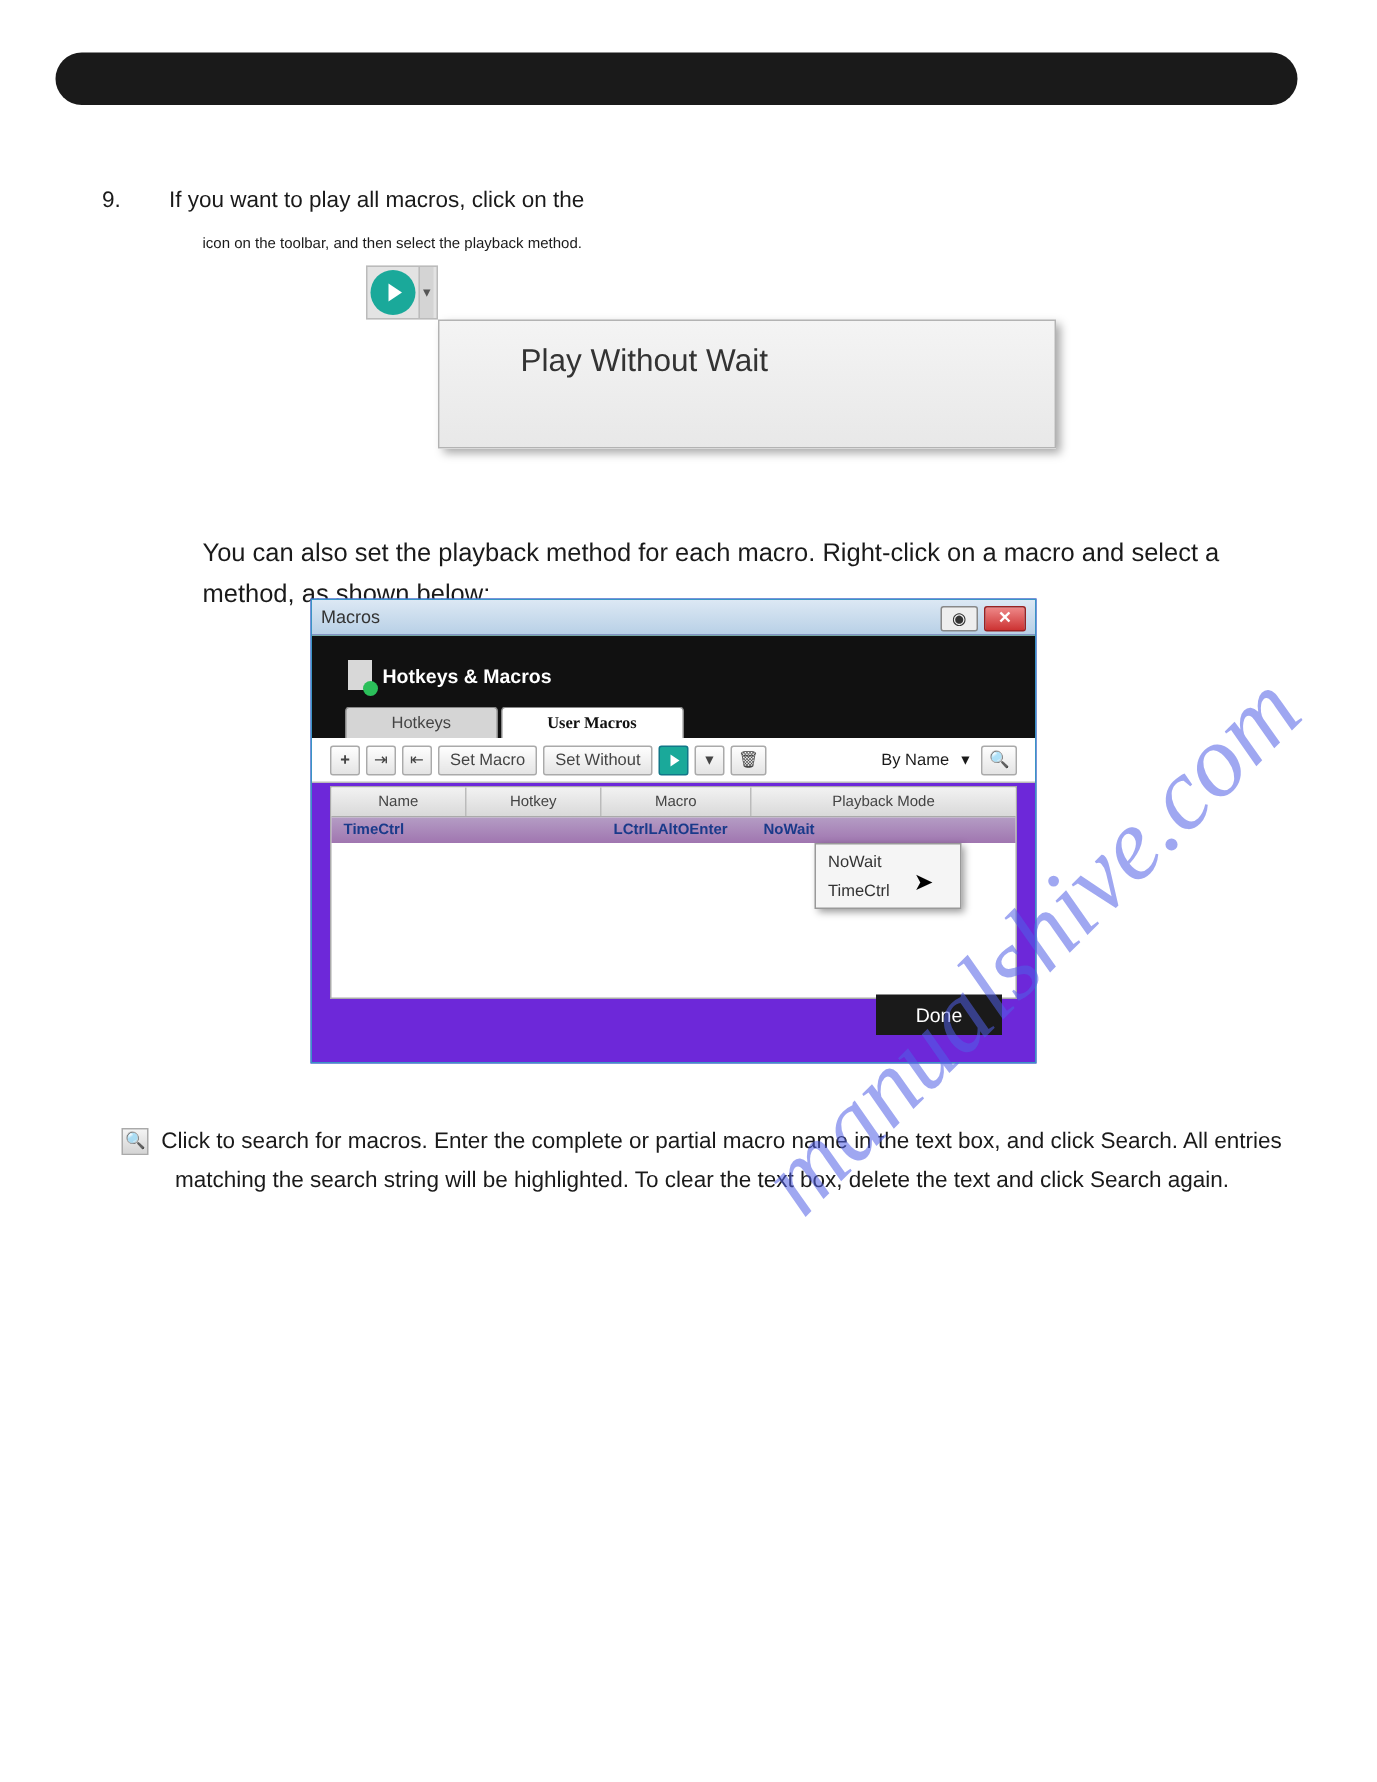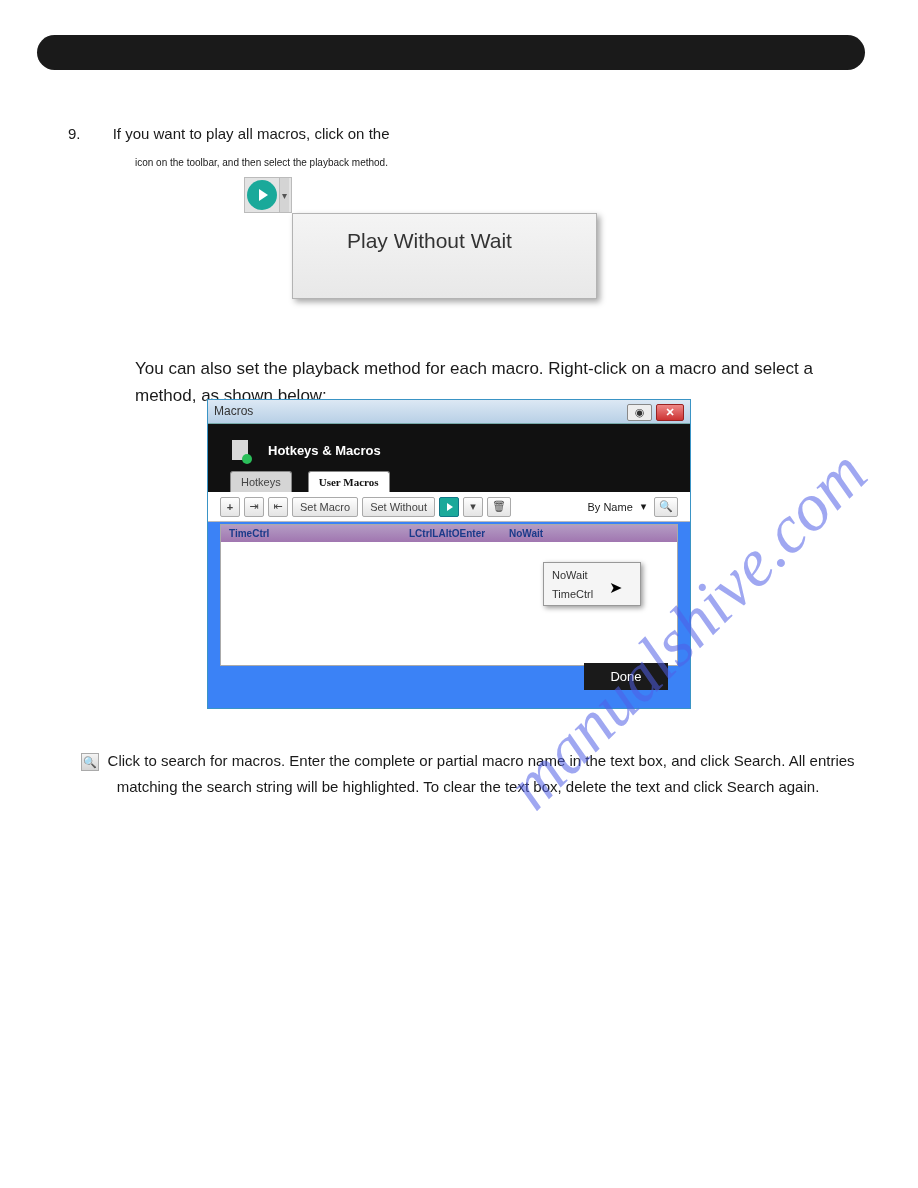--- a/index.html
+++ b/index.html
@@ -65,21 +65,21 @@
   .play-btn .chev {
     width: 10px; height: 34px;
     border-left: 1px solid #bbb;
     background: #d4d4d4;
     display: flex; align-items: center; justify-content: center;
     font-size: 10px; color: #555;
   }
   .play-menu {
     position: absolute;
     left: 48px; top: 36px;
-    width: 305px; height: 86px;
+    width: 412px; height: 86px;
     background: linear-gradient(#f4f4f4,#e8e8e8);
     border: 1px solid #b3b3b3;
     box-shadow: 3px 3px 6px rgba(0,0,0,0.35);
     padding: 9px 0 0 54px;
     font-size: 21px;
     color: #333;
   }
   .play-menu div { line-height: 1.7; }
   .txt3 {
     position: absolute;
@@ -90,21 +90,21 @@
     width: 720px;
   }
   
   .dlg {
     position: absolute;
     left: 207px;
     top: 399px;
     width: 484px;
     height: 310px;
     border: 1px solid #3a94c5;
-    background: #3b82f6;
+    background: #6d28d9;
   }
   .dlg-title {
     height: 24px;
     background: linear-gradient(#dce8f4,#b8d0e6);
     border-bottom: 1px solid #7aa;
     font-size: 12px;
     padding: 4px 6px;
     display: flex;
     justify-content: space-between;
     color: #333;
@@ -122,46 +122,46 @@
     display: flex; align-items: center; justify-content: center; font-size: 11px;
   }
   .dlg-head {
     background: #111;
     height: 68px;
     position: relative;
   }
   .dlg-head .hk {
     position: absolute; left: 24px; top: 16px;
     color: #fff; font-size: 13px; font-weight: bold;
-    display: flex; align-items: center; gap: 20px;
+    display: flex; align-items: center; gap: 7px;
   }
   .dlg-head .hk .doc-icon {
     width: 16px; height: 20px;
     background: #d8d8d8;
     position: relative;
   }
   .dlg-head .hk .doc-icon::after {
     content: "";
     position: absolute; right: -4px; bottom: -4px;
     width: 10px; height: 10px; border-radius: 50%;
     background: #2bbf5a;
   }
   .dlg-tabs {
     position: absolute; left: 22px; bottom: 0;
     display: flex;
   }
   .dlg-tab {
     font-size: 11px;
-    padding: 4px 10px;
+    padding: 4px 30px;
     border: 1px solid #888;
     background: #d5d5d5;
     color: #444;
     border-bottom: none;
     border-top-left-radius: 3px; border-top-right-radius: 3px;
-    margin-right: 16px;
+    margin-right: 2px;
   }
   .dlg-tab.active { background: #fff; color: #111; font-weight: bold; font-family: Liberation Serif, serif; }
   .dlg-toolbar {
     height: 30px;
     background: #fff;
     border-bottom: 1px solid #bbb;
     display: flex; align-items: center;
     padding: 0 12px;
     gap: 4px;
     font-size: 11px;
@@ -324,20 +324,26 @@
         <div class="ptri"></div>
       </div>
     <div class="tbtn" style="width:8px;padding:0">▾</div>
     <div class="tbtn">🗑</div>
     <div class="tflex"></div>
     <span>By Name</span>
     <span style="margin:0 4px">▾</span>
     <div class="tbtn">🔍</div>
   </div>
   <div class="dlg-table">
+    <div class="dlg-thead">
+      <div class="dlg-th" style="width:90px">Name</div>
+      <div class="dlg-th" style="width:90px">Hotkey</div>
+      <div class="dlg-th" style="width:100px">Macro</div>
+      <div class="dlg-th" style="flex:1;border-right:none">Playback Mode</div>
+    </div>
     <div class="dlg-row">
       <div class="dlg-td" style="width:90px">TimeCtrl</div>
       <div class="dlg-td" style="width:90px"></div>
       <div class="dlg-td" style="width:100px">LCtrlLAltOEnter</div>
       <div class="dlg-td" style="flex:1">NoWait</div>
     </div>
     <div class="ctx-menu">
       <div>NoWait</div>
       <div>TimeCtrl</div>
     </div>

